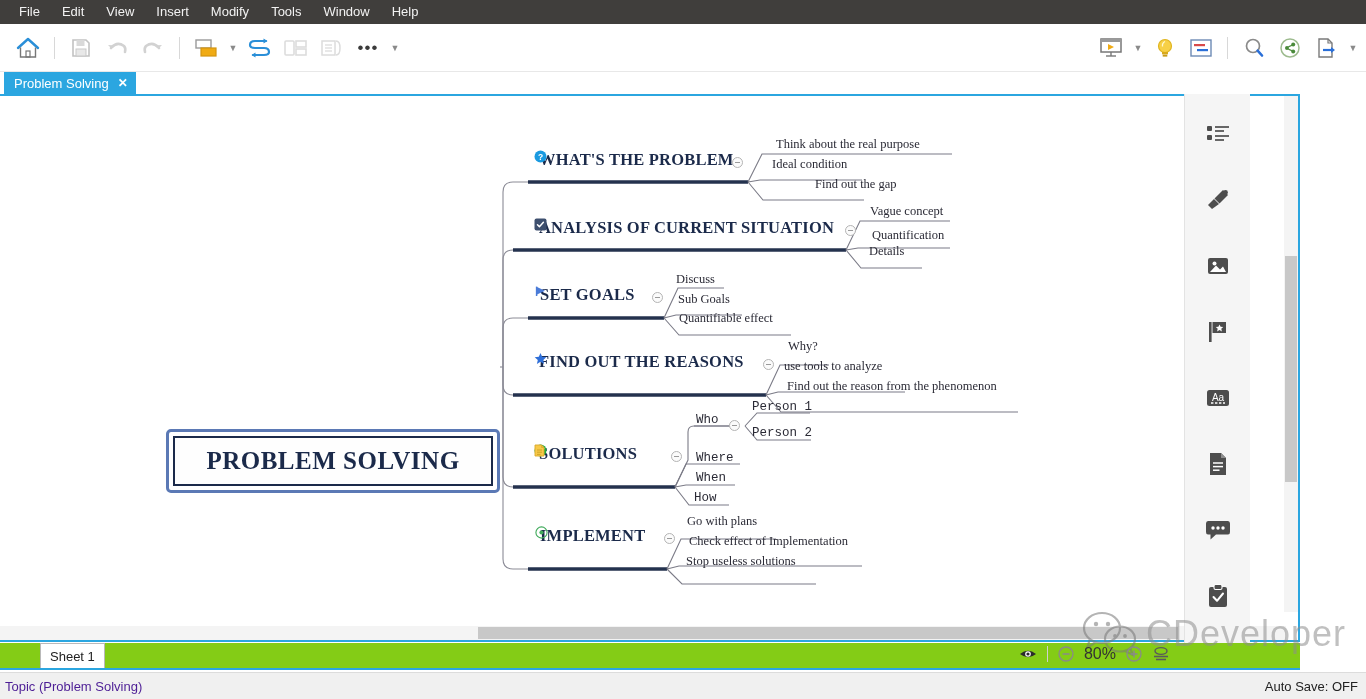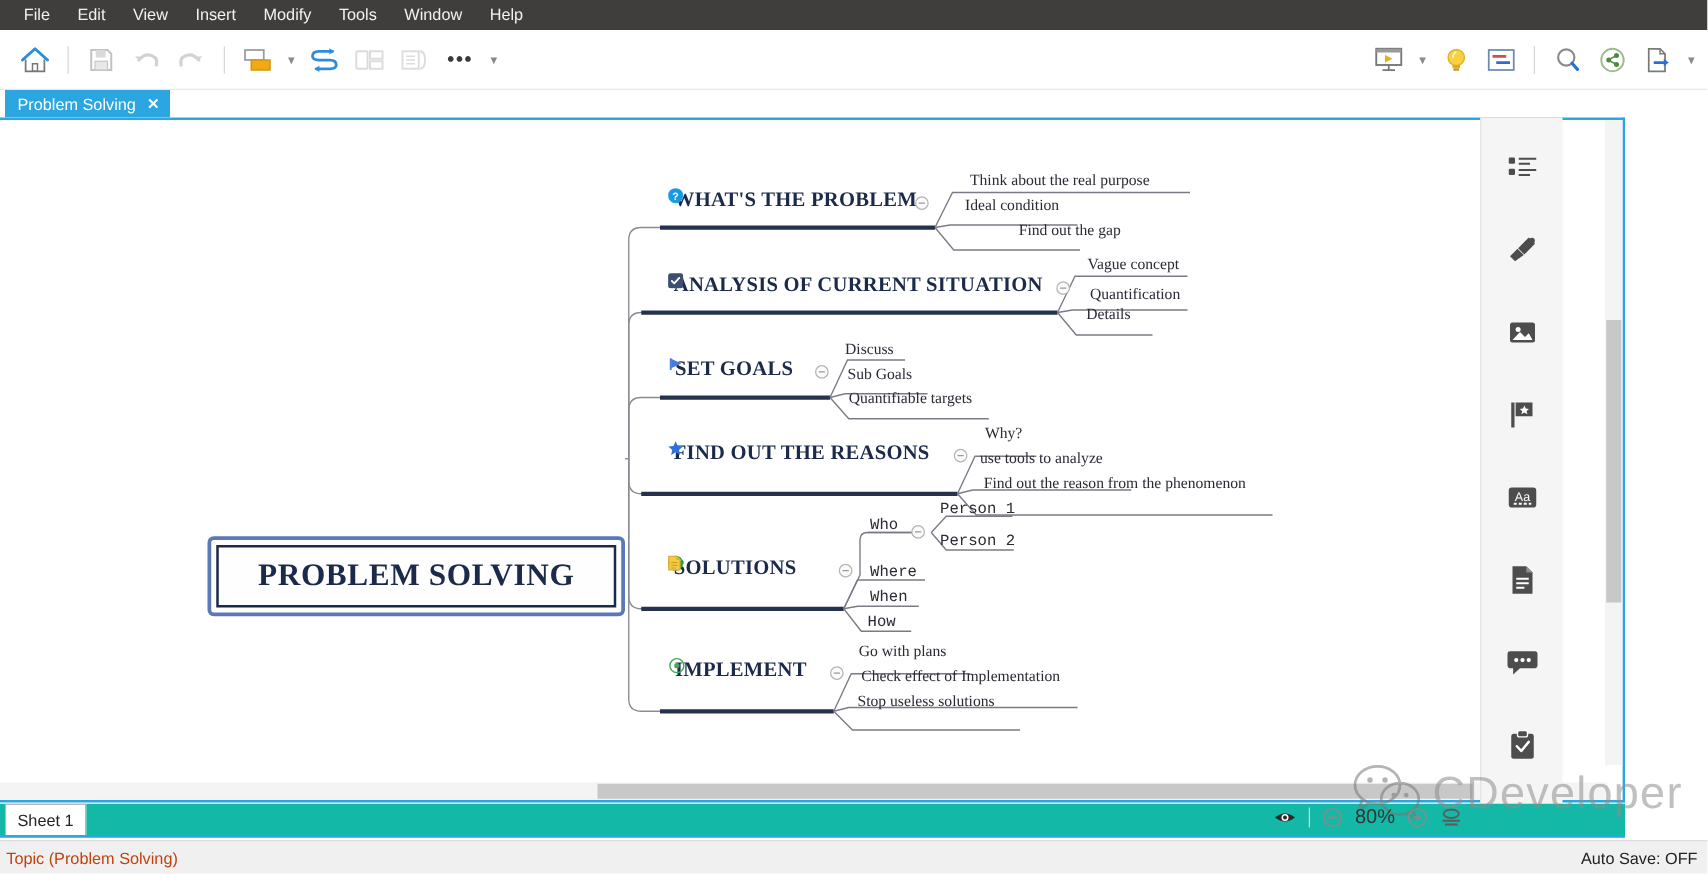--- a/index.html
+++ b/index.html
@@ -152,22 +152,22 @@
     padding-top: 14px;
   }
   .rs-btn {
     width: 48px; height: 52px; display: flex; align-items: center;
     justify-content: center; cursor: default; margin-bottom: 14px;
   }
 
   
   .sheetbar {
     position: absolute; left: 0; top: 643px; width: 1300px; height: 27px;
-    background: #14b8a6; border-bottom: 2px solid #2ba6e0;
-    display: flex; align-items: flex-end;
+    background: #84cc16; border-bottom: 2px solid #2ba6e0;
+    display: flex; align-items: flex-end; padding-left: 36px;
   }
   .sheet-tab {
     height: 25px; border: 1px solid #b9b9b9; border-bottom: 0;
     background: #ffffff; font-size: 13px; color: #222;
     display: flex; align-items: center; padding: 0 9px;
     margin-left: 4px; cursor: default;
   }
 
   
   .zoomctl {
@@ -189,21 +189,21 @@
     letter-spacing: 1px; margin-left: 4px;
     -webkit-text-stroke: 0px;
   }
 
   
   .statusbar {
     position: absolute; left: 0; top: 672px; width: 1366px; height: 27px;
     background: #f0f0f0; border-top: 1px solid #dcdcdc;
     display: flex; align-items: center;
   }
-  .st-left { font-size: 13px; color: #c2410c; padding-left: 5px; }
+  .st-left { font-size: 13px; color: #4c1d95; padding-left: 5px; }
   .st-right { font-size: 13px; color: #222; margin-left: auto; padding-right: 8px; }
 </style>
 </head>
 <body>
 
 <div id="app">
 
   <div class="menubar">
     <div class="menu-item">File</div>
     <div class="menu-item">Edit</div>
@@ -451,21 +451,21 @@
               <path d="M2 2 L10 5.8 L2 9.6 Z" fill="#4a7bd8"></path>
               <line x1="1.6" y1="1.6" x2="1.6" y2="11" stroke="#4a7bd8" stroke-width="1.5"></line>
             </svg>
           </span>
           <span class="mt-label">SET GOALS</span>
         </div>
         <div class="collapse" style="left:652px; top:196px;"></div>
 
         <div class="sub" style="left:676px; top:176px;">Discuss</div>
         <div class="sub" style="left:678px; top:196px;">Sub Goals</div>
-        <div class="sub" style="left:679px; top:215px;">Quantifiable targets</div>
+        <div class="sub" style="left:679px; top:215px;">Quantifiable effect</div>
 
         <div class="main-topic" style="left:534px; top:256px;">
           <span class="mt-icon">
             <svg width="13" height="13" viewBox="0 0 13 13">
               <path d="M6.5 1 L8.2 4.8 L12.3 5.2 L9.2 7.9 L10.1 11.9 L6.5 9.8 L2.9 11.9 L3.8 7.9 L0.7 5.2 L4.8 4.8 Z" fill="#2f6fd8"></path>
             </svg>
           </span>
           <span class="mt-label">FIND OUT THE REASONS</span>
         </div>
         <div class="collapse" style="left:763px; top:263px;"></div>

